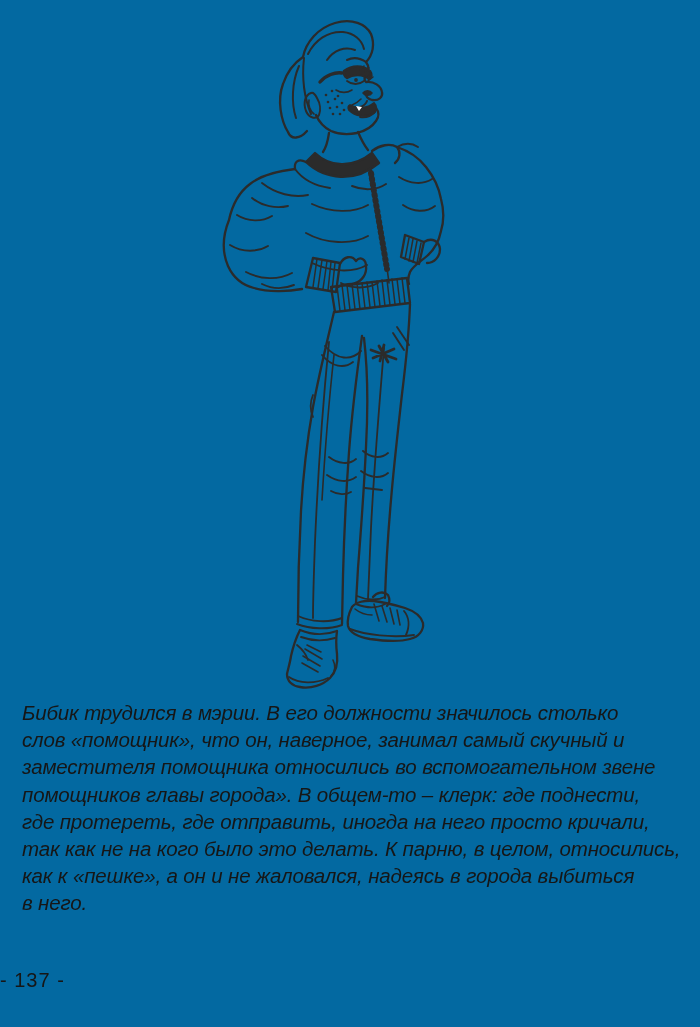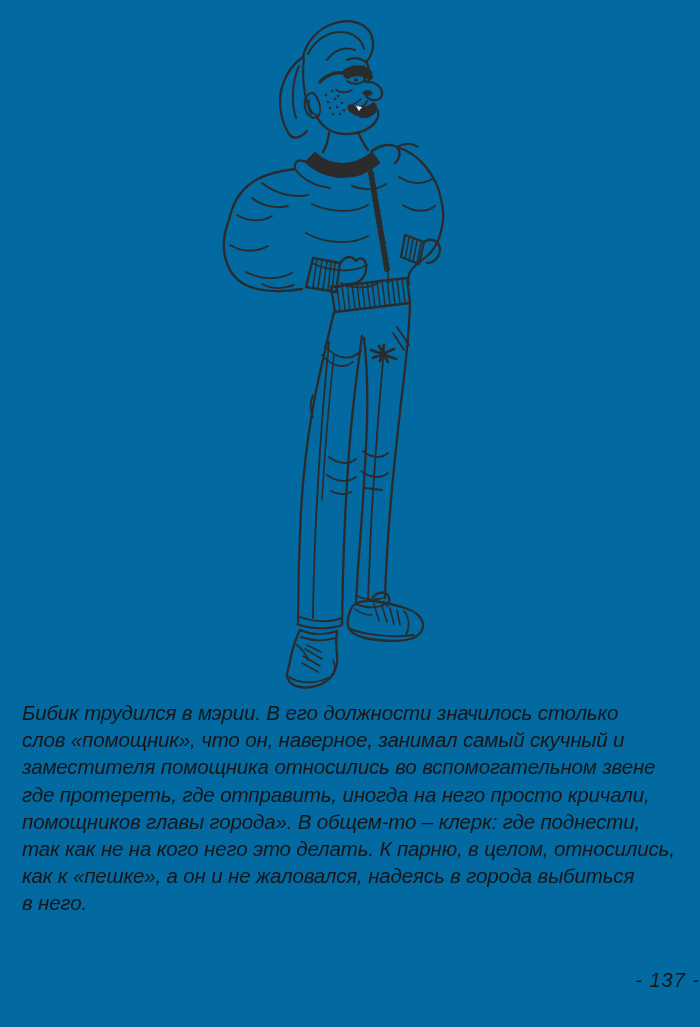--- a/index.html
+++ b/index.html
@@ -9,22 +9,22 @@
     font-family:"Liberation Sans",sans-serif;
   }
   .illustration{position:absolute;left:0;top:0;width:700px;height:700px;}
   .paragraph{
     position:absolute;left:22px;top:699px;width:666px;
     font-style:italic;font-size:20.5px;line-height:27.2px;
     color:#161616;letter-spacing:-0.15px;
   }
   .paragraph .line{white-space:nowrap;}
   .page-number{
-    position:absolute;left:0;top:969px;width:100%;text-align:right;
-    font-style:italic;font-size:20px;color:#161616;letter-spacing:1px;
+    position:absolute;left:0;top:969px;width:100%;text-align:left;
+    font-size:20px;color:#161616;letter-spacing:1px;
   }
 </style>
 </head>
 <body>
 
 <div class="page">
 
   <svg class="illustration" viewBox="0 0 700 700" width="700" height="700" xmlns="http://www.w3.org/2000/svg">
     <g fill="none" stroke="#2b2b2b" stroke-width="2.3" stroke-linecap="round" stroke-linejoin="round">
 
@@ -125,22 +125,22 @@
         <path d="M 350,629 C 366,635 392,638 414,635" stroke-width="1.9"></path>
         <path d="M 355,609 C 360,613 366,615 372,615" stroke-width="1.6"></path>
       </g>
     </g>
   </svg>
 
   <div class="paragraph">
     <div class="line">Бибик трудился в мэрии. В его должности значилось столько</div>
     <div class="line">слов «помощник», что он, наверное, занимал самый скучный и</div>
     <div class="line">заместителя помощника относились во вспомогательном звене</div>
+    <div class="line">помощников главы города». В общем-то – клерк: где поднести,</div>
     <div class="line">где протереть, где отправить, иногда на него просто кричали,</div>
-    <div class="line">помощников главы города». В общем-то – клерк: где поднести,</div>
-    <div class="line">так как не на кого него это делать. К парню, в целом, относились,</div>
+    <div class="line">так как не на кого было это делать. К парню, в целом, относились,</div>
     <div class="line">как к «пешке», а он и не жаловался, надеясь в города выбиться</div>
     <div class="line">в него.</div>
   </div>
 
   <div class="page-number">- 137 -</div>
 
 </div>
 
 </body></html>

